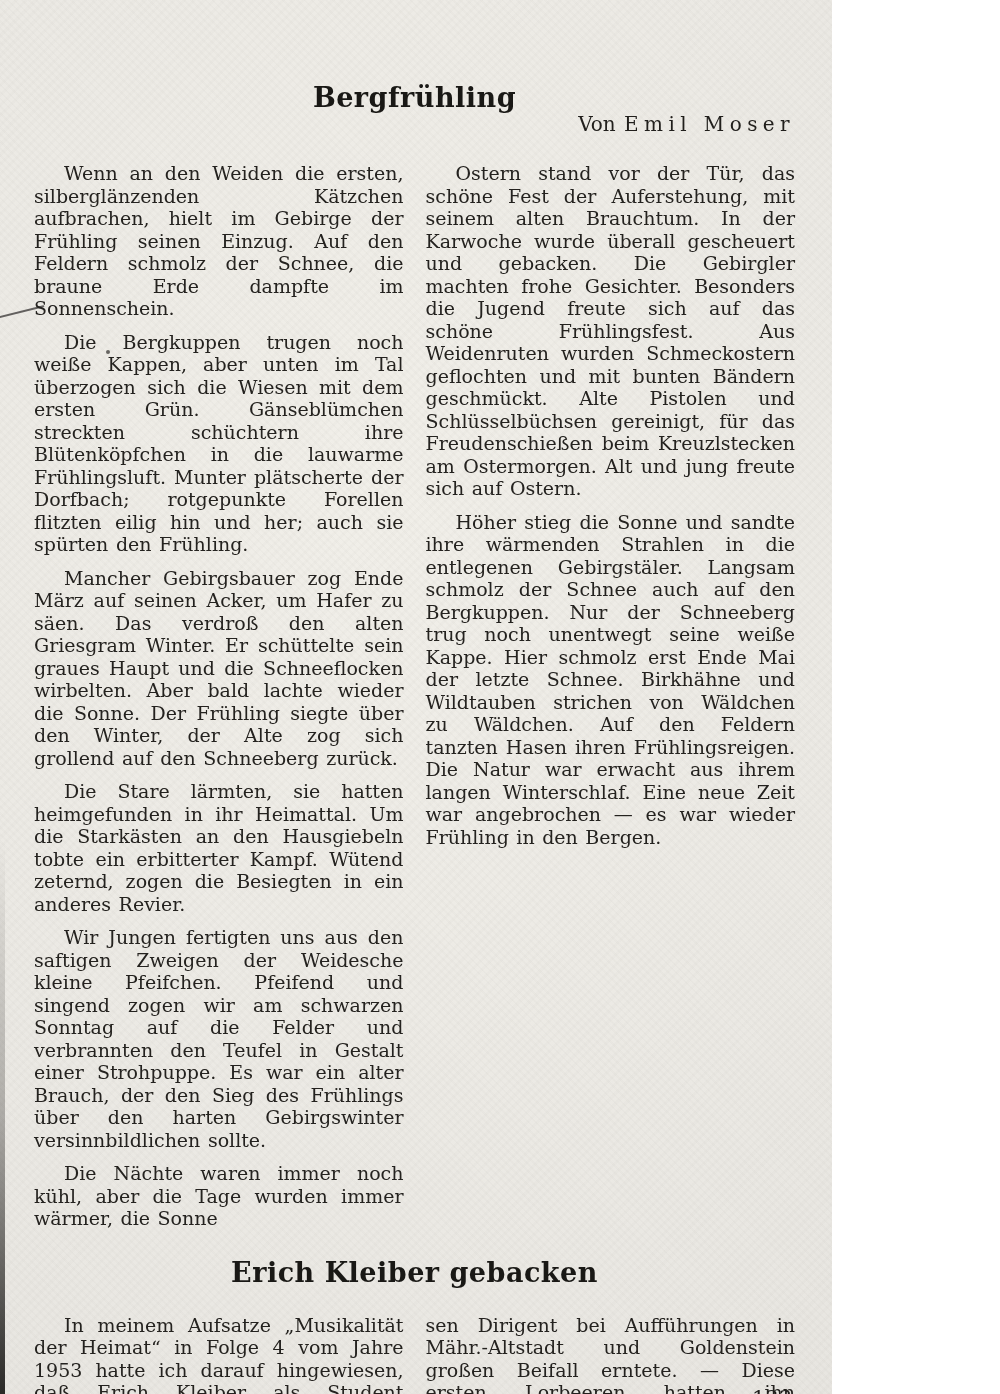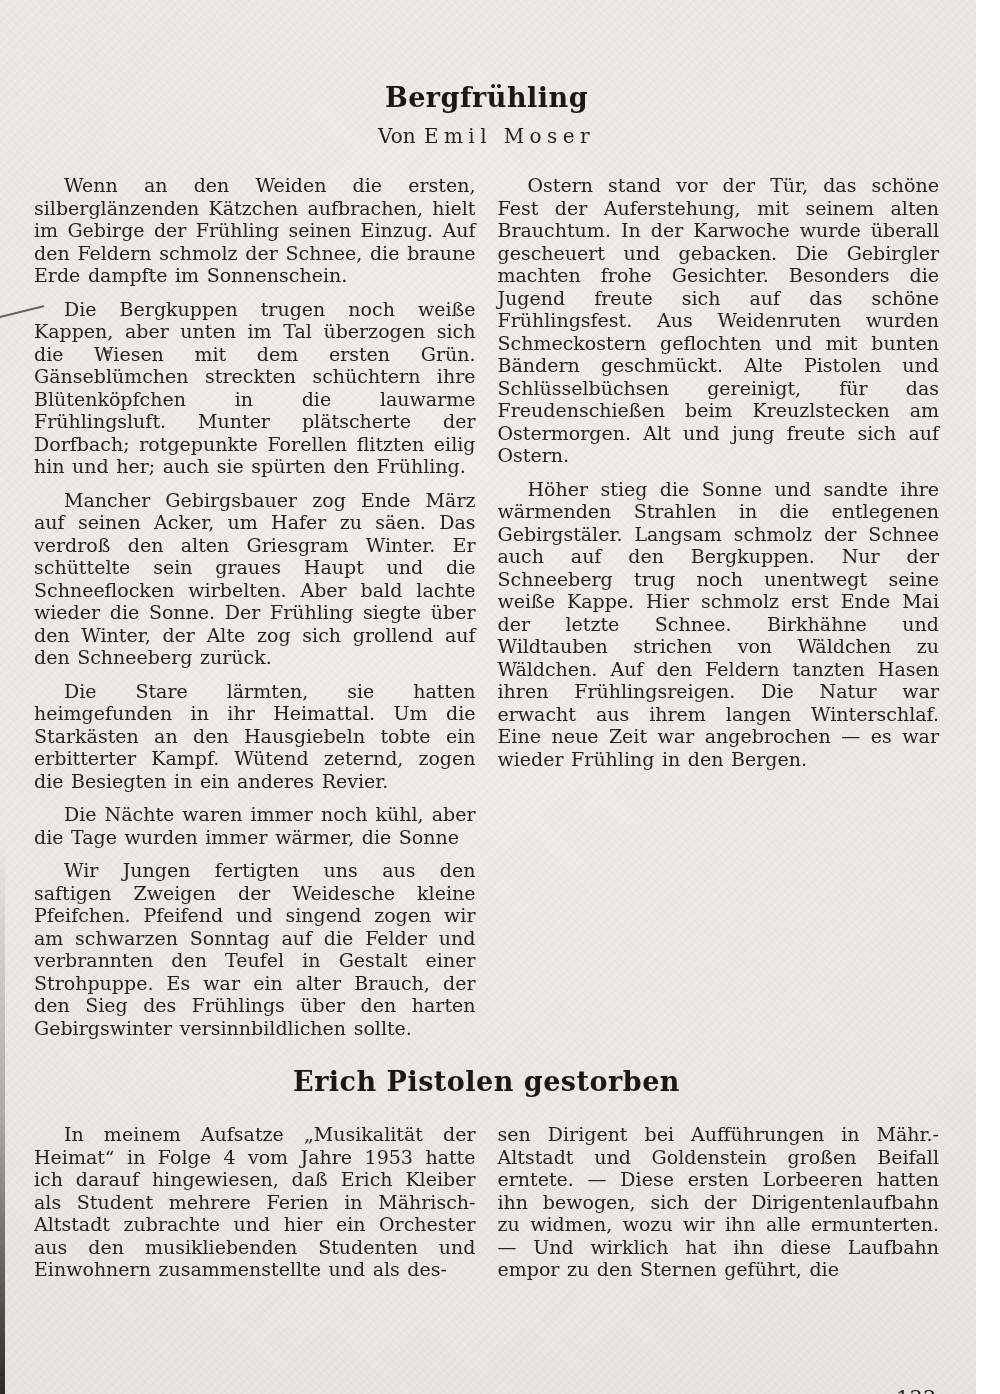--- a/index.html
+++ b/index.html
@@ -1,21 +1,21 @@
 <!DOCTYPE html>
 <html lang="de"><head>
 <meta charset="utf-8">
 <style>
   * { margin:0; padding:0; box-sizing:border-box; }
   html,body { width:1000px; }
   body { font-family:"DejaVu Serif","Liberation Serif",serif; }
 
   .page {
     position:relative;
-    width:976px; height:1394px;
+    width:832px; height:1394px;
     overflow:hidden;
     background:
       radial-gradient(130% 110% at 45% 35%, #f1efe9 0%, #eae8e3 55%, #e3e1dc 100%);
     color:#24221f;
   }
   .page::before {
     content:"";
     position:absolute; inset:0;
     background:
       repeating-linear-gradient(45deg, rgba(90,85,75,0.025) 0 2px, rgba(0,0,0,0) 2px 5px),
@@ -23,22 +23,22 @@
     pointer-events:none;
   }
 
   .content { position:absolute; inset:0; padding:82px 37px 0 34px; }
 
   .article-title {
     font-size:27px; line-height:1.15; font-weight:bold;
     text-align:center; color:#191815; letter-spacing:0.5px;
   }
   .byline {
-    text-align:center; font-size:20px; line-height:1.15;
-    margin-top:12px; color:#211f1c;
+    text-align:right; font-size:20px; line-height:1.15;
+    color:#211f1c;
   }
   .byline .byline-name { letter-spacing:0.27em; margin-left:0.1em; }
 
   .columns {
     display:flex; gap:22px; margin-top:26px;
     text-align:justify;
     font-size:19px; line-height:22.5px;justify-content:space-between;
   }
   .col { flex:1 1 0; min-width:0; }
   .col p {
@@ -90,32 +90,32 @@
       <div class="byline">
         <span>Von</span>
         <span class="byline-name">Emil Moser</span>
       </div>
       <div class="columns">
         <div class="col">
           <p>Wenn an den Weiden die ersten, silberglänzenden Kätzchen aufbrachen, hielt im Gebirge der Frühling seinen Einzug. Auf den Feldern schmolz der Schnee, die braune Erde dampfte im Sonnenschein.</p>
           <p>Die Bergkuppen trugen noch weiße Kappen, aber unten im Tal überzogen sich die Wiesen mit dem ersten Grün. Gänseblümchen streckten schüchtern ihre Blütenköpfchen in die lauwarme Frühlingsluft. Munter plätscherte der Dorfbach; rotgepunkte Forellen flitzten eilig hin und her; auch sie spürten den Frühling.</p>
           <p>Mancher Gebirgsbauer zog Ende März auf seinen Acker, um Hafer zu säen. Das verdroß den alten Griesgram Winter. Er schüttelte sein graues Haupt und die Schneeflocken wirbelten. Aber bald lachte wieder die Sonne. Der Frühling siegte über den Winter, der Alte zog sich grollend auf den Schneeberg zurück.</p>
           <p>Die Stare lärmten, sie hatten heimgefunden in ihr Heimattal. Um die Starkästen an den Hausgiebeln tobte ein erbitterter Kampf. Wütend zeternd, zogen die Besiegten in ein anderes Revier.</p>
+          <p>Wir Jungen fertigten uns aus den saftigen Zweigen der Weidesche kleine Pfeifchen. Pfeifend und singend zogen wir am schwarzen Sonntag auf die Felder und verbrannten den Teufel in Gestalt einer Strohpuppe. Es war ein alter Brauch, der den Sieg des Frühlings über den harten Gebirgswinter versinnbildlichen sollte.</p>
           <p>Die Nächte waren immer noch kühl, aber die Tage wurden immer wärmer, die Sonne</p>
-          <p>Wir Jungen fertigten uns aus den saftigen Zweigen der Weidesche kleine Pfeifchen. Pfeifend und singend zogen wir am schwarzen Sonntag auf die Felder und verbrannten den Teufel in Gestalt einer Strohpuppe. Es war ein alter Brauch, der den Sieg des Frühlings über den harten Gebirgswinter versinnbildlichen sollte.</p>
         </div>
         <div class="col">
           <p>Ostern stand vor der Tür, das schöne Fest der Auferstehung, mit seinem alten Brauchtum. In der Karwoche wurde überall gescheuert und gebacken. Die Gebirgler machten frohe Gesichter. Besonders die Jugend freute sich auf das schöne Frühlingsfest. Aus Weidenruten wurden Schmeckostern geflochten und mit bunten Bändern geschmückt. Alte Pistolen und Schlüsselbüchsen gereinigt, für das Freudenschießen beim Kreuzlstecken am Ostermorgen. Alt und jung freute sich auf Ostern.</p>
           <p>Höher stieg die Sonne und sandte ihre wärmenden Strahlen in die entlegenen Gebirgstäler. Langsam schmolz der Schnee auch auf den Bergkuppen. Nur der Schneeberg trug noch unentwegt seine weiße Kappe. Hier schmolz erst Ende Mai der letzte Schnee. Birkhähne und Wildtauben strichen von Wäldchen zu Wäldchen. Auf den Feldern tanzten Hasen ihren Frühlingsreigen. Die Natur war erwacht aus ihrem langen Winterschlaf. Eine neue Zeit war angebrochen — es war wieder Frühling in den Bergen.</p>
         </div>
       </div>
     </article>
 
     <article class="article-2">
-      <h1 class="article-title">Erich Pistolen gestorben</h1>
+      <h1 class="article-title">Erich Kleiber gebacken</h1>
       <div class="columns">
         <div class="col">
           <p>In meinem Aufsatze „Musikalität der Heimat“ in Folge 4 vom Jahre 1953 hatte ich darauf hingewiesen, daß Erich Kleiber als Student mehrere Ferien in Mährisch-Altstadt zubrachte und hier ein Orchester aus den musikliebenden Studenten und Einwohnern zusammenstellte und als des-</p>
         </div>
         <div class="col">
           <p class="flush">sen Dirigent bei Aufführungen in Mähr.-Altstadt und Goldenstein großen Beifall erntete. — Diese ersten Lorbeeren hatten ihn bewogen, sich der Dirigentenlaufbahn zu widmen, wozu wir ihn alle ermunterten. — Und wirklich hat ihn diese Laufbahn empor zu den Sternen geführt, die</p>
         </div>
       </div>
     </article>
 

